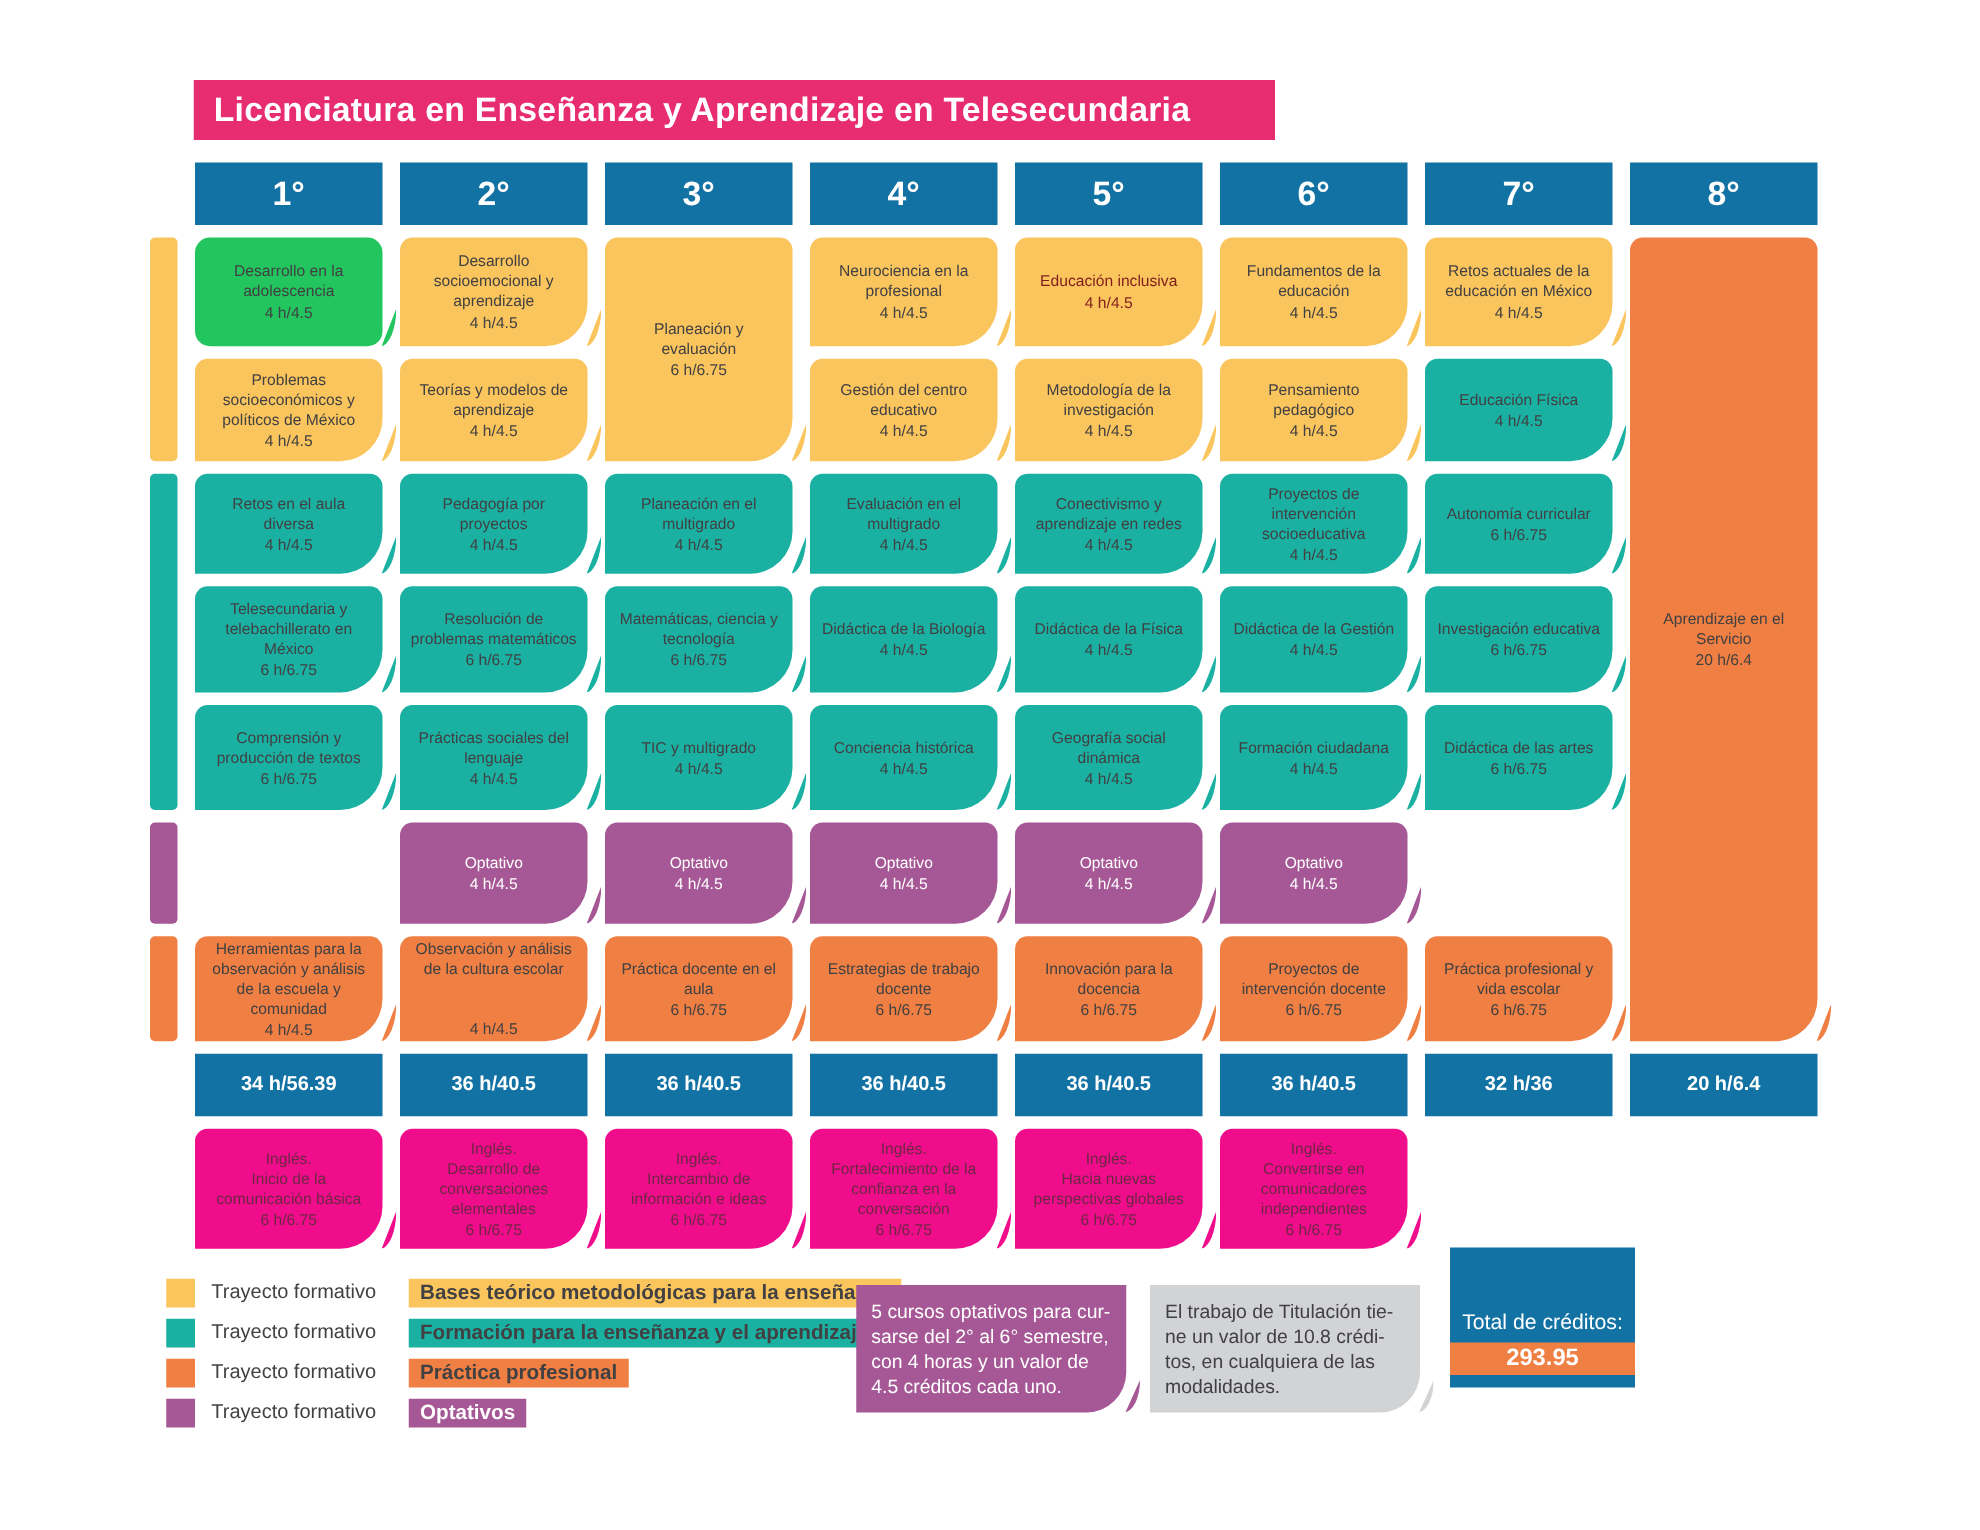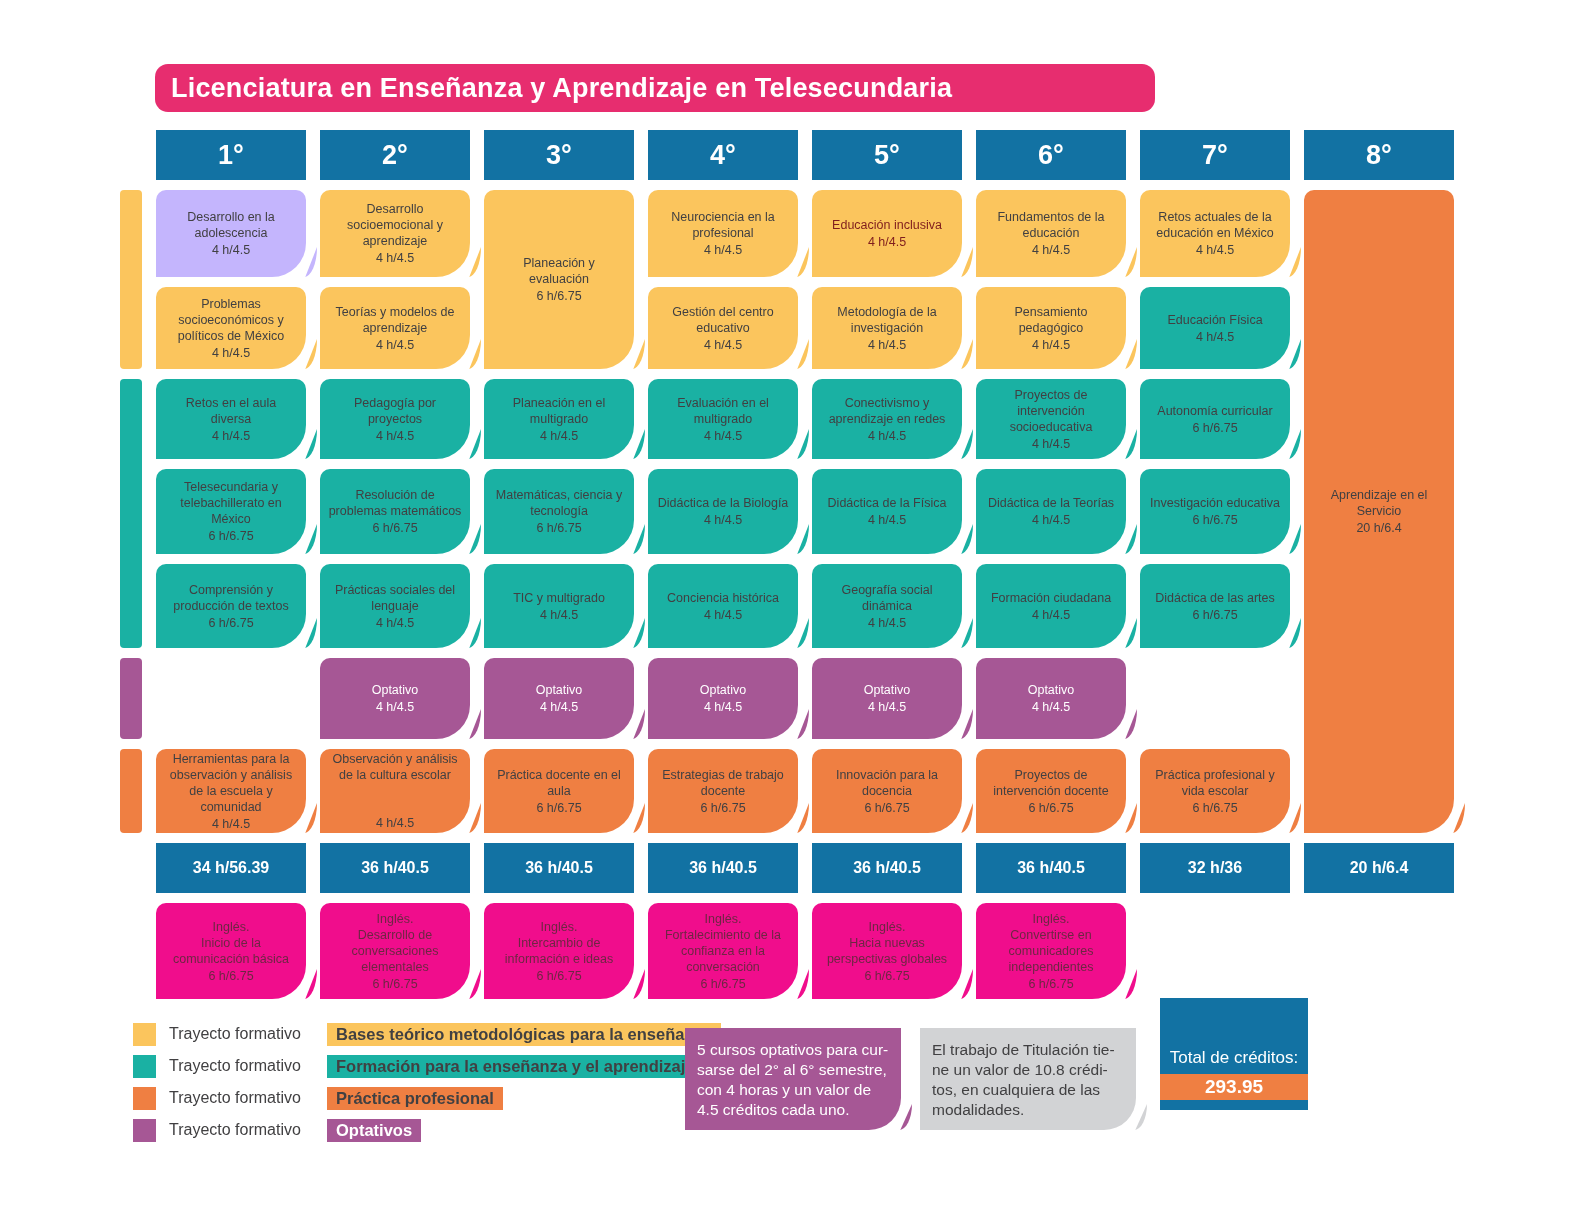--- a/index.html
+++ b/index.html
@@ -1,23 +1,23 @@
 <!DOCTYPE html>
 <html><head>
 <meta charset="utf-8">
 <style>
   html,body{margin:0;padding:0;}
   body{
     width:1584px;height:1224px;position:relative;background:#ffffff;
     font-family:"Liberation Sans",sans-serif;overflow:hidden;
   }
   .title-bar{
-    position:absolute;left:155px;top:64px;width:1000px;height:48px;
+    position:absolute;left:155px;top:64px;width:865px;height:48px;
     display:flex;align-items:center;box-sizing:border-box;padding-left:16px;
-    color:#fff;font-size:27px;font-weight:bold;letter-spacing:.2px;border-radius:13px;
+    color:#fff;font-size:27px;font-weight:bold;letter-spacing:.2px;
   }
   .grid{
     position:absolute;left:120px;top:130px;
     display:grid;
     grid-template-columns:22px repeat(8,150px);
     grid-template-rows:50px 87px 82px 80px 85px 84px 81px 84px 50px 96px;
     column-gap:14px;row-gap:10px;
   }
   .hdr,.total{
     display:flex;align-items:center;justify-content:center;color:#fff;font-weight:bold;
@@ -66,21 +66,21 @@
     <div class="hdr" style="grid-area: 1 / 4; background: rgb(18, 114, 163);">3°</div>
     <div class="hdr" style="grid-area: 1 / 5; background: rgb(18, 114, 163);">4°</div>
     <div class="hdr" style="grid-area: 1 / 6; background: rgb(18, 114, 163);">5°</div>
     <div class="hdr" style="grid-area: 1 / 7; background: rgb(18, 114, 163);">6°</div>
     <div class="hdr" style="grid-area: 1 / 8; background: rgb(18, 114, 163);">7°</div>
     <div class="hdr" style="grid-area: 1 / 9; background: rgb(18, 114, 163);">8°</div>
     <div class="bar" style="grid-area: 2 / 1 / 4; background: rgb(251, 197, 93);"></div>
     <div class="bar" style="grid-area: 4 / 1 / 7; background: rgb(26, 177, 163);"></div>
     <div class="bar" style="grid-area: 7 / 1 / 8; background: rgb(166, 87, 149);"></div>
     <div class="bar" style="grid-area: 8 / 1 / 9; background: rgb(239, 127, 66);"></div>
-    <div class="cell curl" style="grid-area: 2 / 2; background: #c4b5fd; color: rgb(65, 64, 66);">
+    <div class="cell curl" style="grid-area: 2 / 2; background: #22c55e; color: rgb(65, 64, 66); border-radius: 12px;">
       <div class="course-title">Desarrollo en la adolescencia</div>
       <div class="course-load">4 h/4.5</div>
     </div>
     <div class="cell curl" style="grid-area: 2 / 3; background: rgb(251, 197, 93); color: rgb(65, 64, 66);">
       <div class="course-title">Desarrollo socioemocional y aprendizaje</div>
       <div class="course-load">4 h/4.5</div>
     </div>
     <div class="cell curl" style="grid-area: 2 / 4 / span 2; background: rgb(251, 197, 93); color: rgb(65, 64, 66);">
       <div class="course-title">Planeación y evaluación</div>
       <div class="course-load">6 h/6.75</div>
@@ -171,21 +171,21 @@
     </div>
     <div class="cell curl" style="grid-area: 5 / 5; background: rgb(26, 177, 163); color: rgb(65, 64, 66);">
       <div class="course-title">Didáctica de la Biología</div>
       <div class="course-load">4 h/4.5</div>
     </div>
     <div class="cell curl" style="grid-area: 5 / 6; background: rgb(26, 177, 163); color: rgb(65, 64, 66);">
       <div class="course-title">Didáctica de la Física</div>
       <div class="course-load">4 h/4.5</div>
     </div>
     <div class="cell curl" style="grid-area: 5 / 7; background: rgb(26, 177, 163); color: rgb(65, 64, 66);">
-      <div class="course-title">Didáctica de la Teorías</div>
+      <div class="course-title">Didáctica de la Gestión</div>
       <div class="course-load">4 h/4.5</div>
     </div>
     <div class="cell curl" style="grid-area: 5 / 8; background: rgb(26, 177, 163); color: rgb(65, 64, 66);">
       <div class="course-title">Investigación educativa</div>
       <div class="course-load">6 h/6.75</div>
     </div>
     <div class="cell curl" style="grid-area: 6 / 2; background: rgb(26, 177, 163); color: rgb(65, 64, 66);">
       <div class="course-title">Comprensión y producción de textos</div>
       <div class="course-load">6 h/6.75</div>
     </div>

